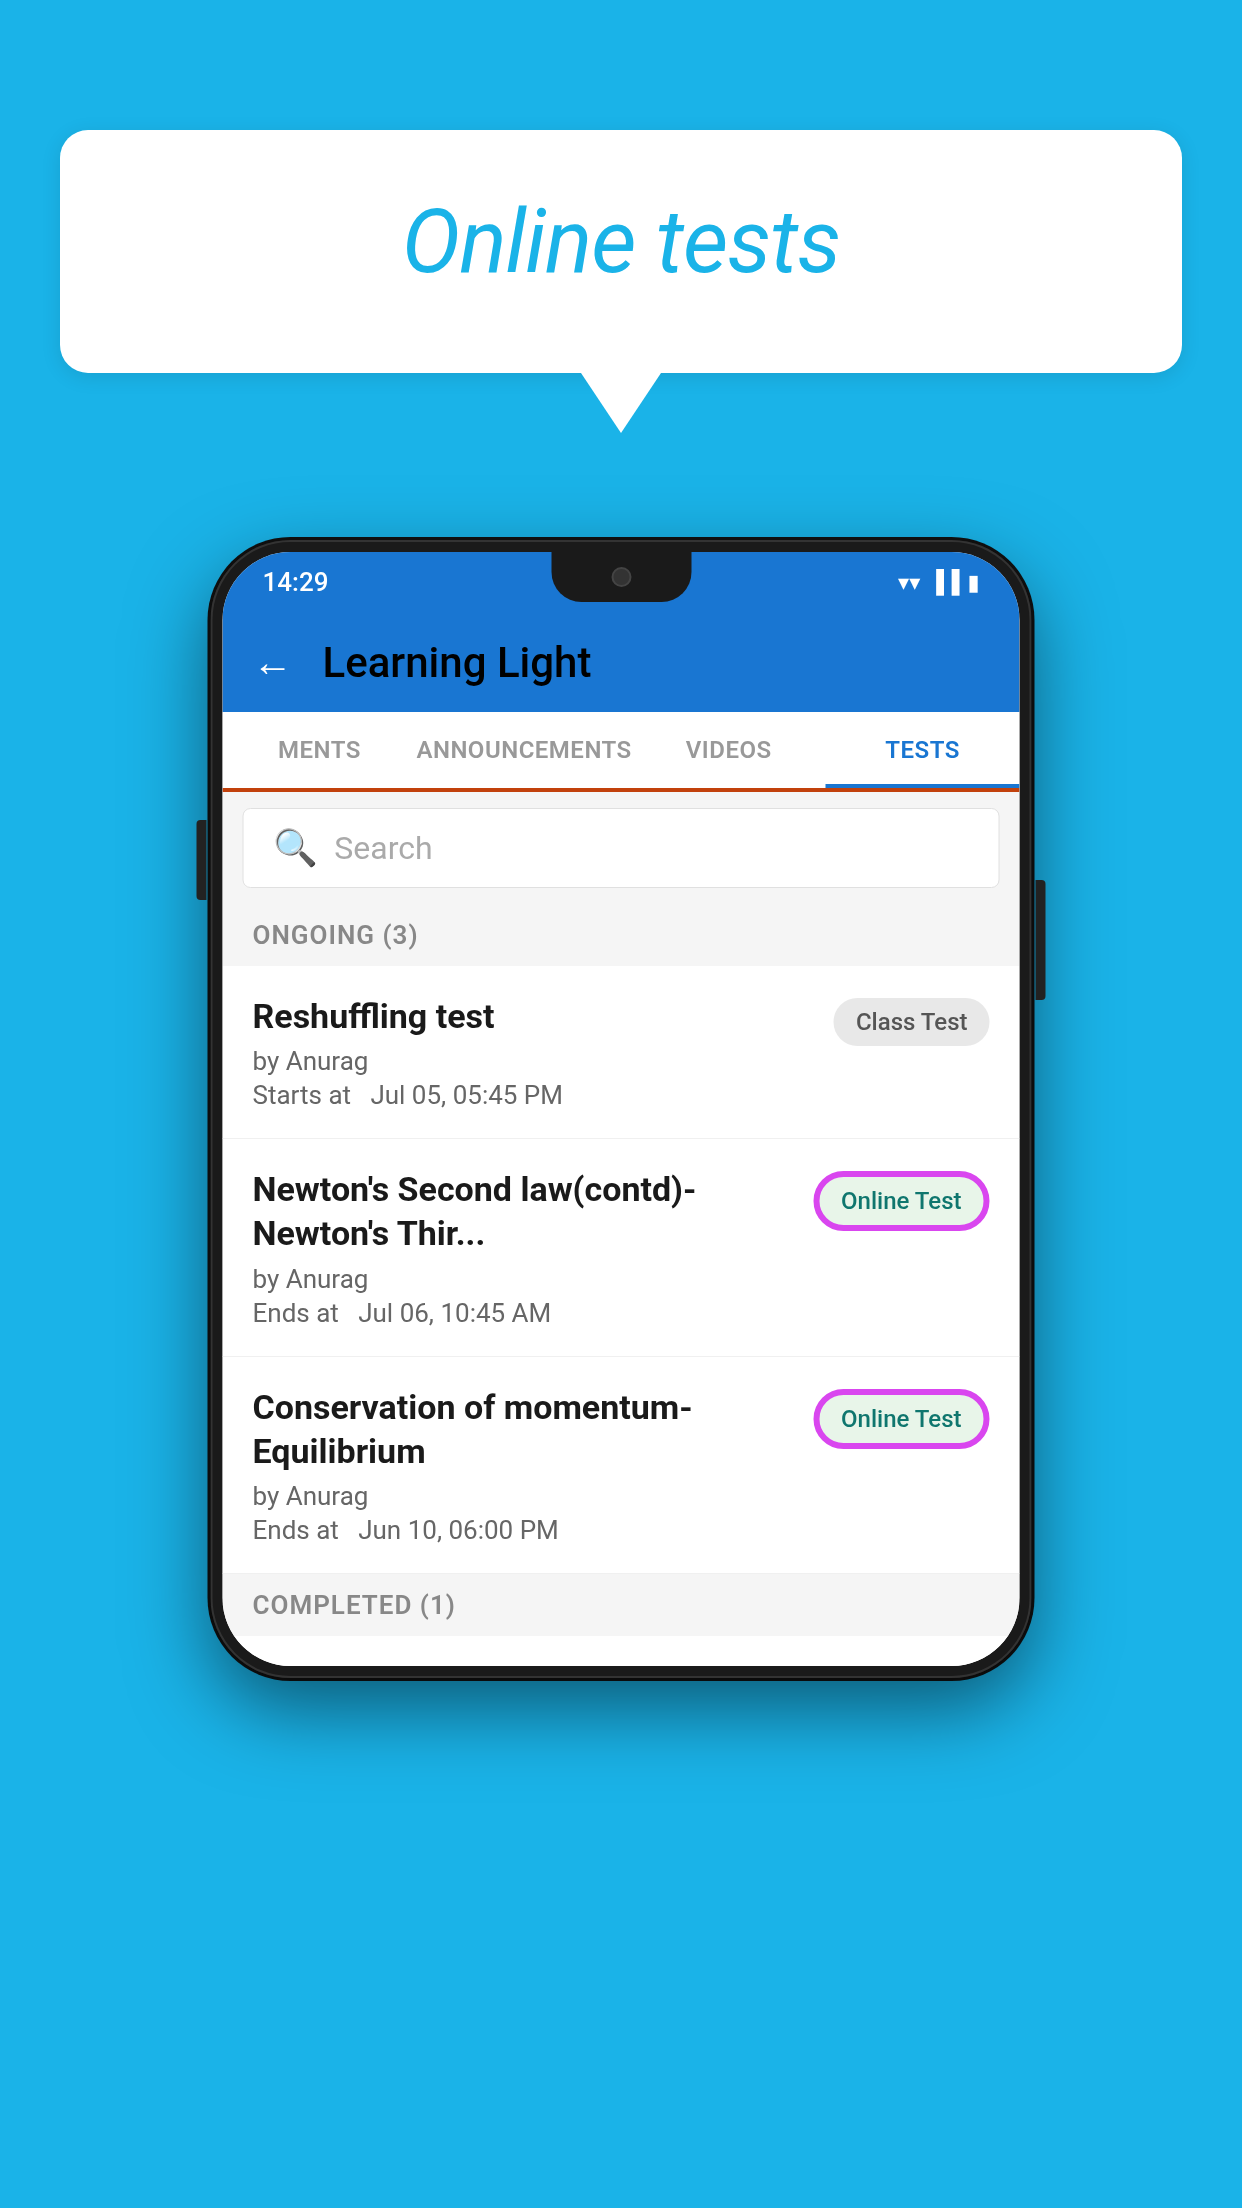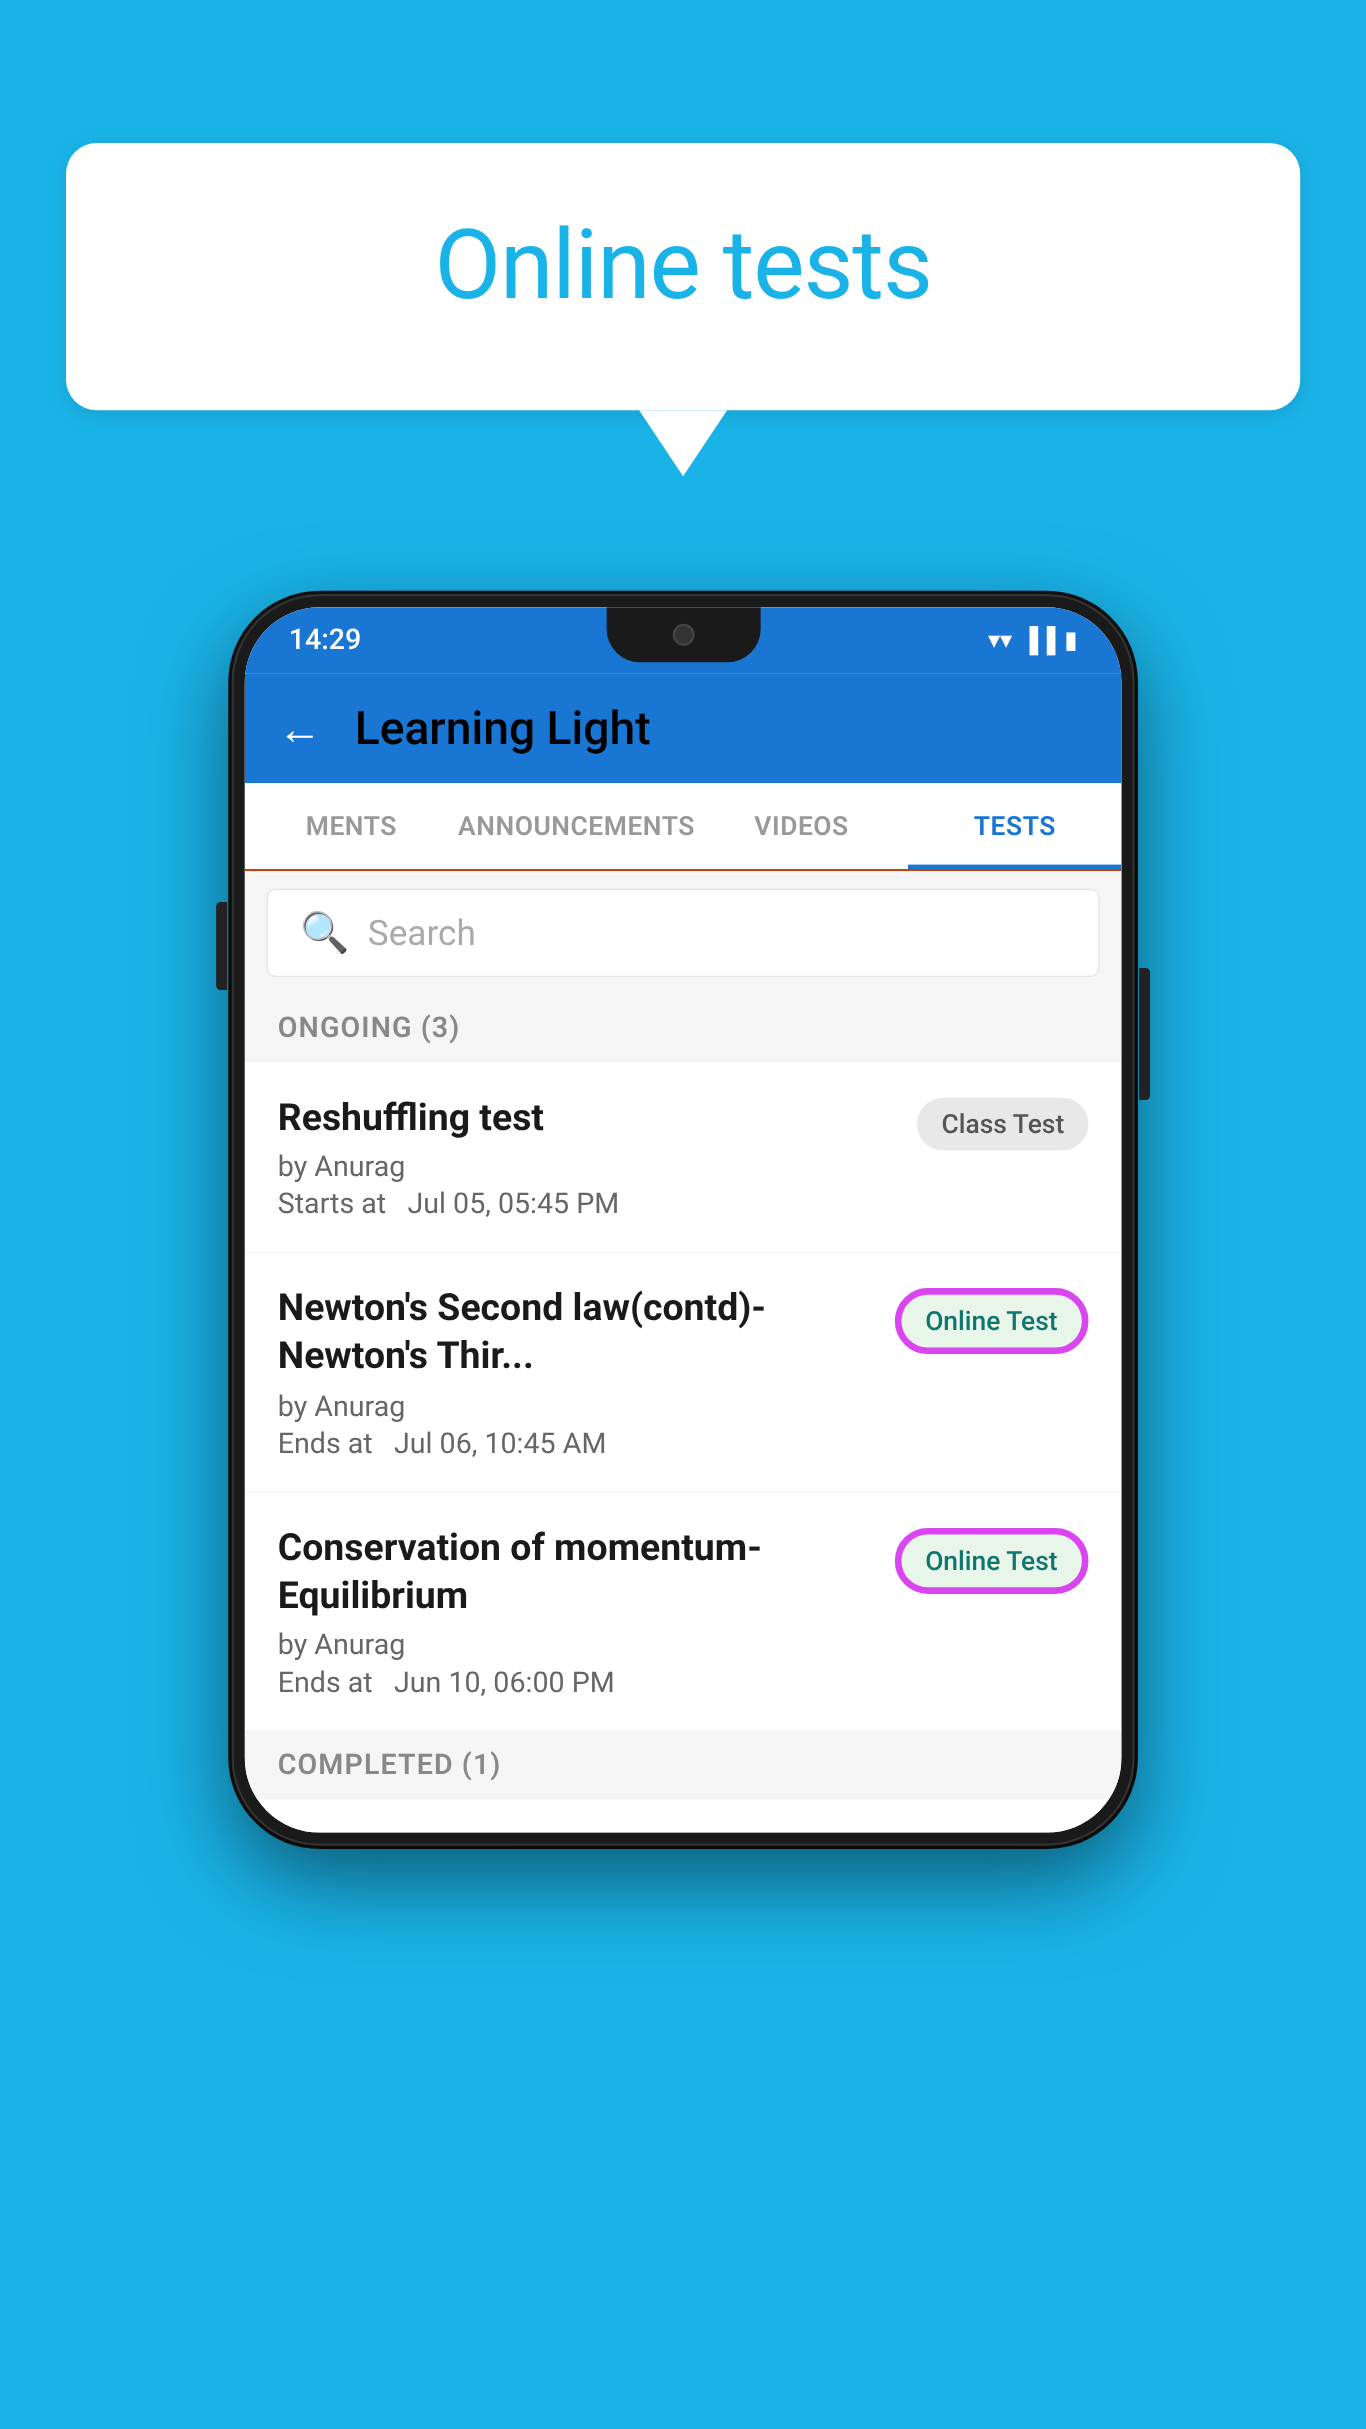--- a/index.html
+++ b/index.html
@@ -24,20 +24,21 @@
       align-items: center;
     }
 
     .speech-bubble {
       background: white;
       border-radius: 28px;
       padding: 60px 80px;
       text-align: center;
       width: 100%;
       box-shadow: 0 4px 20px rgba(0,0,0,0.1);
+      font-style: italic;
     }
 
     .speech-bubble-title {
       font-size: 88px;
       font-weight: 400;
       color: #1ab3e8;
       margin-bottom: 20px;
       letter-spacing: -1px;
     }
 
@@ -175,21 +176,21 @@
     .app-title {
       color: #000000;
       font-size: 42px;
       font-weight: 500;
     }
 
     
     .tab-bar {
       background: white;
       display: flex;
-      border-bottom: 2px solid #c2410c;
+      border-bottom: 4px solid #c2410c;
       height: 80px;
     }
 
     .tab {
       flex: 1;
       display: flex;
       align-items: center;
       justify-content: center;
       font-size: 24px;
       font-weight: 600;

